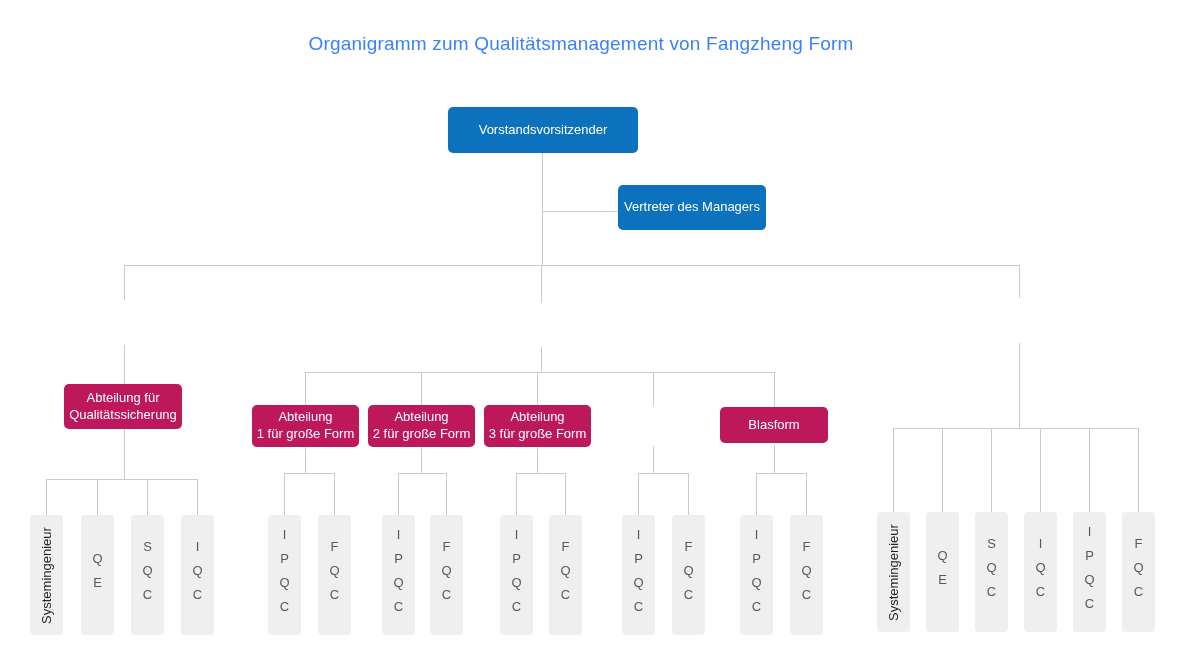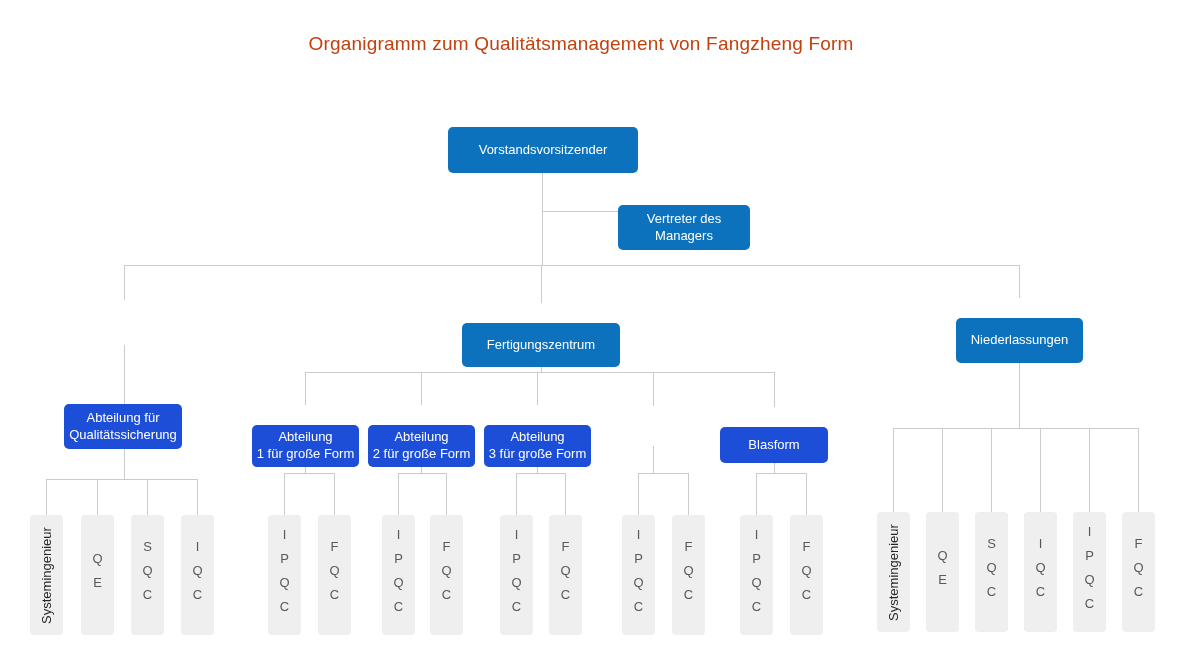--- a/index.html
+++ b/index.html
@@ -1,32 +1,32 @@
 <!DOCTYPE html>
 <html><head>
 <meta charset="utf-8">
 <style>
   html,body{margin:0;padding:0;background:#ffffff;}
   body{font-family:"Liberation Sans",sans-serif;}
   #canvas{position:relative;width:1192px;height:666px;background:#ffffff;overflow:hidden;}
 
   .title{
     position:absolute;top:33px;left:0;width:1192px;padding-right:30px;box-sizing:border-box;
-    text-align:center;font-size:19px;color:#c2410c;letter-spacing:0.2px;
+    text-align:center;font-size:19px;color:#3b82f6;letter-spacing:0.2px;
   }
 
   .line{position:absolute;background:#cbcbcb;}
 
   .node{
     position:absolute;display:flex;align-items:center;justify-content:center;
     color:#ffffff;text-align:center;border-radius:5px;
-    font-size:13px;line-height:1.3;white-space:pre-line;margin-top:20px;
+    font-size:13px;line-height:1.3;white-space:pre-line;
   }
   .node.blue{background:#0d72bd;}
-  .node.lightblue{background:#1d4ed8;text-align:center;}
+  .node.lightblue{background:#be185d;text-align:center;}
 
   .leaf{
     position:absolute;width:33px;height:120px;background:#efefef;border-radius:4px;
     display:flex;align-items:center;justify-content:center;
   }
   .leaf.stack span{
     writing-mode:vertical-lr;text-orientation:upright;
     font-size:13px;letter-spacing:9px;color:#595959;
   }
   .leaf.rot span{
@@ -85,24 +85,22 @@
       <div class="line" style="left: 893px; top: 428px; width: 246px; height: 1px; background: rgb(203, 203, 203);"></div>
       <div class="line" style="left: 893px; top: 428px; width: 1px; height: 84px; background: rgb(203, 203, 203);"></div>
       <div class="line" style="left: 942px; top: 428px; width: 1px; height: 84px; background: rgb(203, 203, 203);"></div>
       <div class="line" style="left: 991px; top: 428px; width: 1px; height: 84px; background: rgb(203, 203, 203);"></div>
       <div class="line" style="left: 1040px; top: 428px; width: 1px; height: 84px; background: rgb(203, 203, 203);"></div>
       <div class="line" style="left: 1089px; top: 428px; width: 1px; height: 84px; background: rgb(203, 203, 203);"></div>
       <div class="line" style="left: 1138px; top: 428px; width: 1px; height: 84px; background: rgb(203, 203, 203);"></div>
     </div>
 
   <div class="node blue" style="left:448px;top:107px;width:190px;height:46px">Vorstandsvorsitzender</div>
-  <div class="node blue" style="left:618px;top:185px;width:132px;height:45px">Vertreter des Managers</div>
+  <div class="node blue" style="left:618px;top:185px;width:148px;height:45px">Vertreter des Managers</div>
 
-  <div class="node blue" style="left:462px;top:303px;width:158px;height:44px">Fertigungszentrum</div>
-  <div class="node blue" style="left:956px;top:298px;width:127px;height:45px">Niederlassungen</div>
 
   <div class="node lightblue" style="left:64px;top:384px;width:118px;height:45px">Abteilung für
 Qualitätssicherung</div>
   <div class="node lightblue" style="left:252px;top:405px;width:107px;height:42px">Abteilung
 1 für große Form</div>
   <div class="node lightblue" style="left:368px;top:405px;width:107px;height:42px">Abteilung
 2 für große Form</div>
   <div class="node lightblue" style="left:484px;top:405px;width:107px;height:42px">Abteilung
 3 für große Form</div>
   <div class="node lightblue" style="left:720px;top:407px;width:108px;height:36px">Blasform</div>

